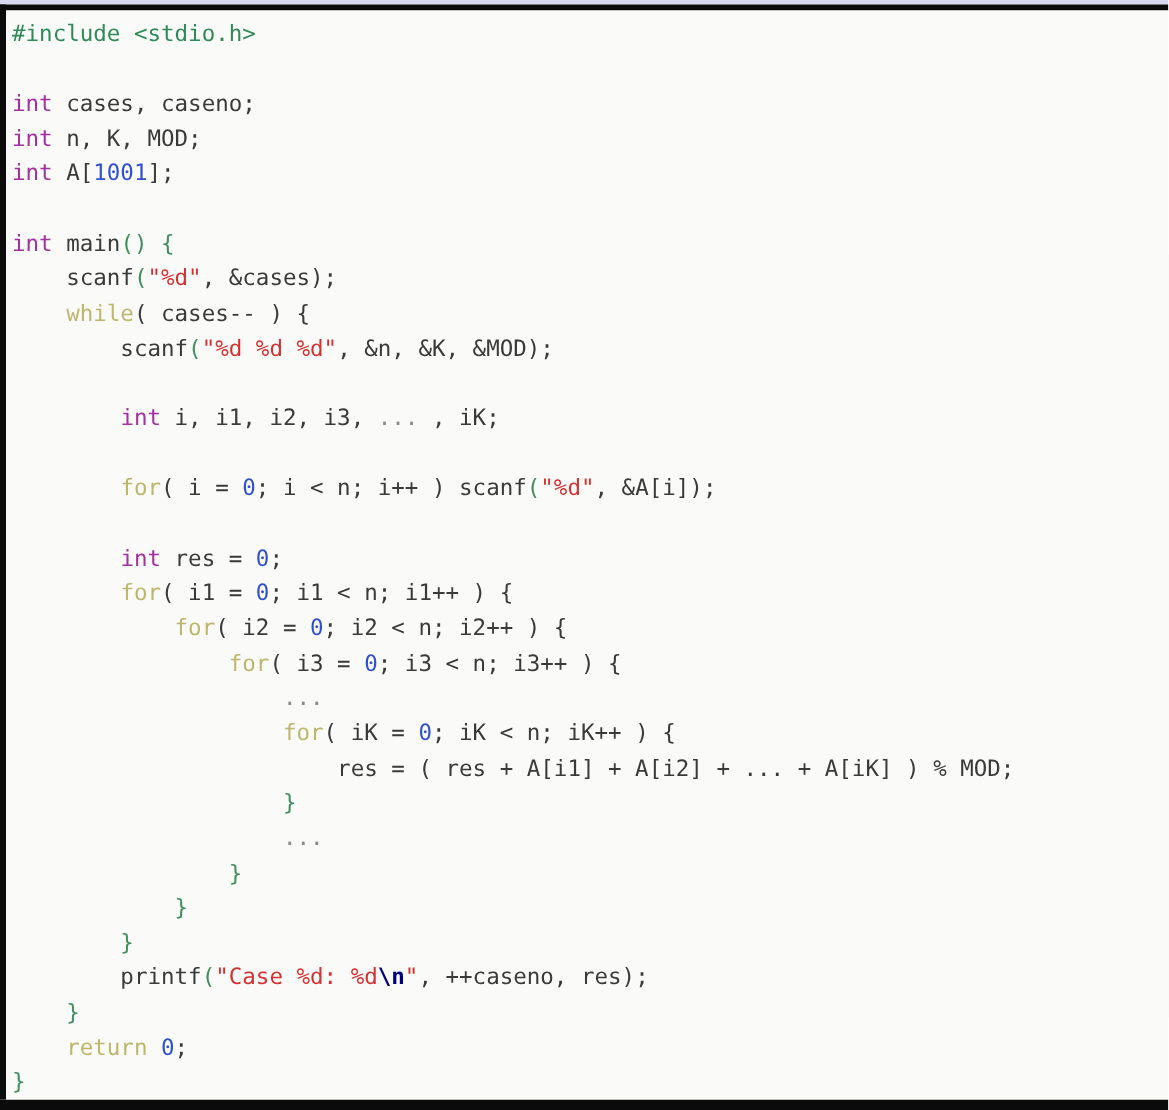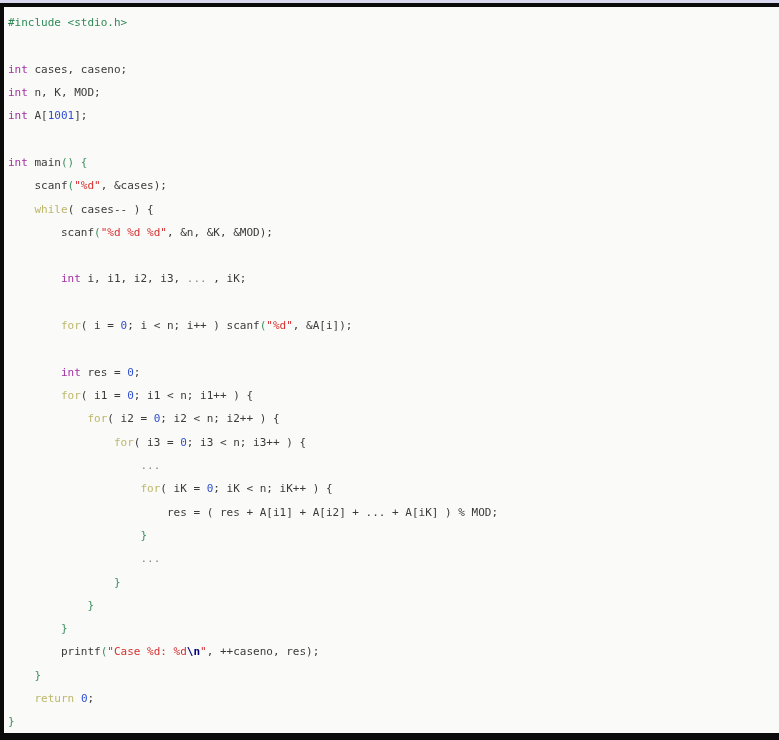--- a/index.html
+++ b/index.html
@@ -51,21 +51,21 @@
     top: 7px;
     width: 775px;
     height: 726px;
     background: #fafaf8;
     overflow: hidden;
   }
   pre.code {
     margin: 0;
     padding: 4px 0 0 4px;
     font-family: "DejaVu Sans Mono", "Liberation Mono", monospace;
-    font-size: 11px;
+    font-size: 15px;
     line-height: 23.32px;
     color: #3a3a3a;
     white-space: pre;
     letter-spacing: 0px;
     -webkit-font-smoothing: antialiased;
   }
   
   .tok-pre   { color: #2e8b57; }  
   .tok-type  { color: #a330a3; }  
   .tok-kw    { color: #bdb76b; }  

